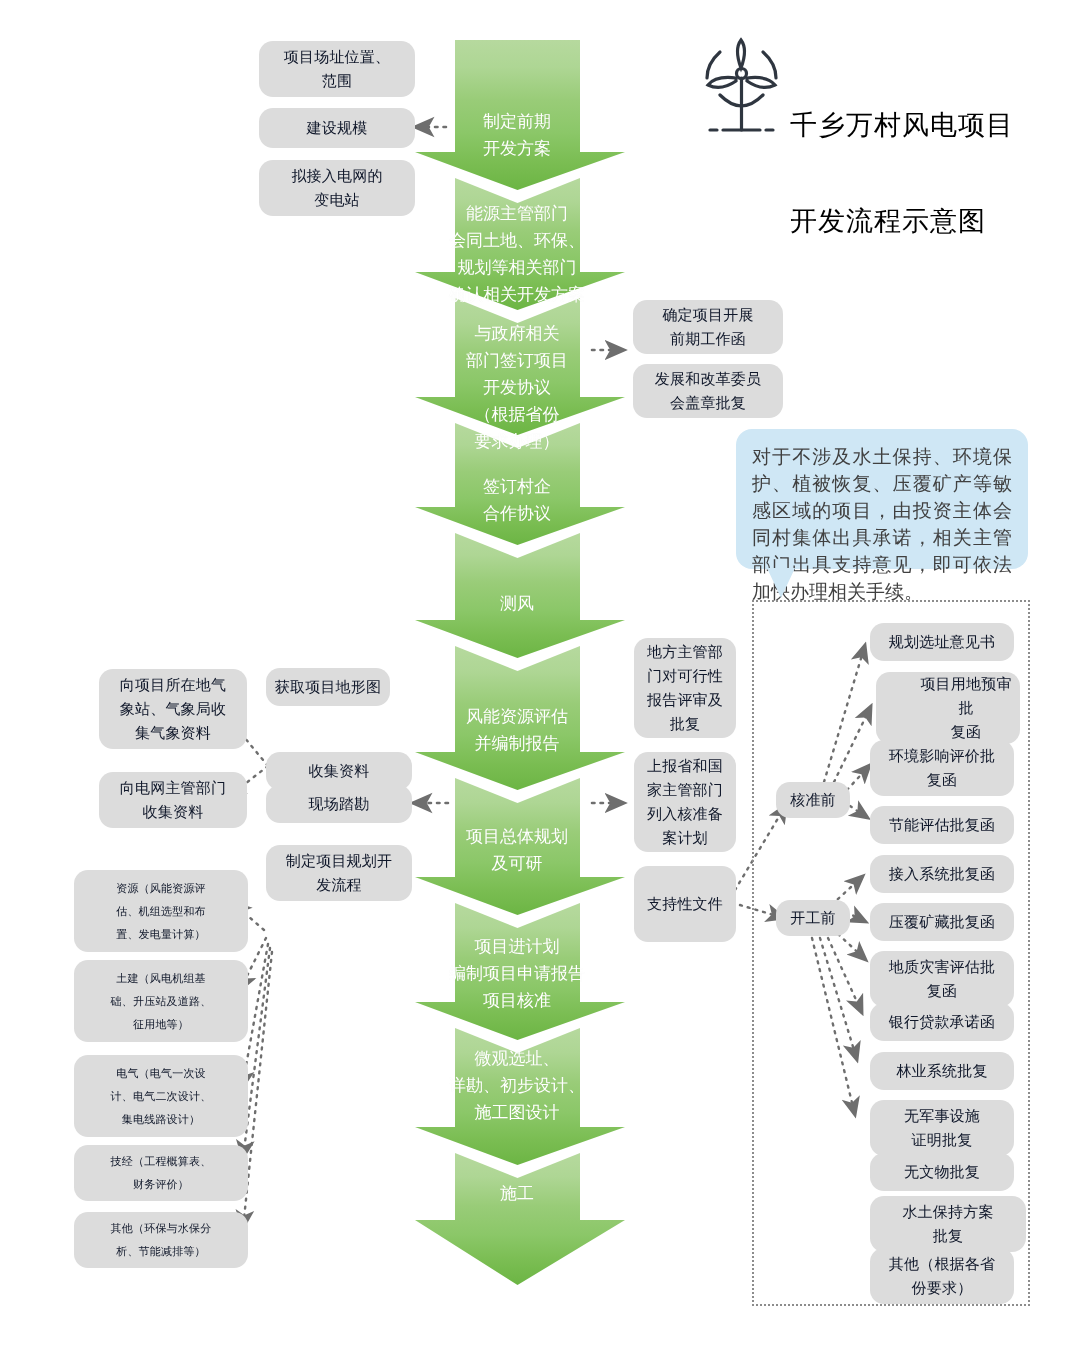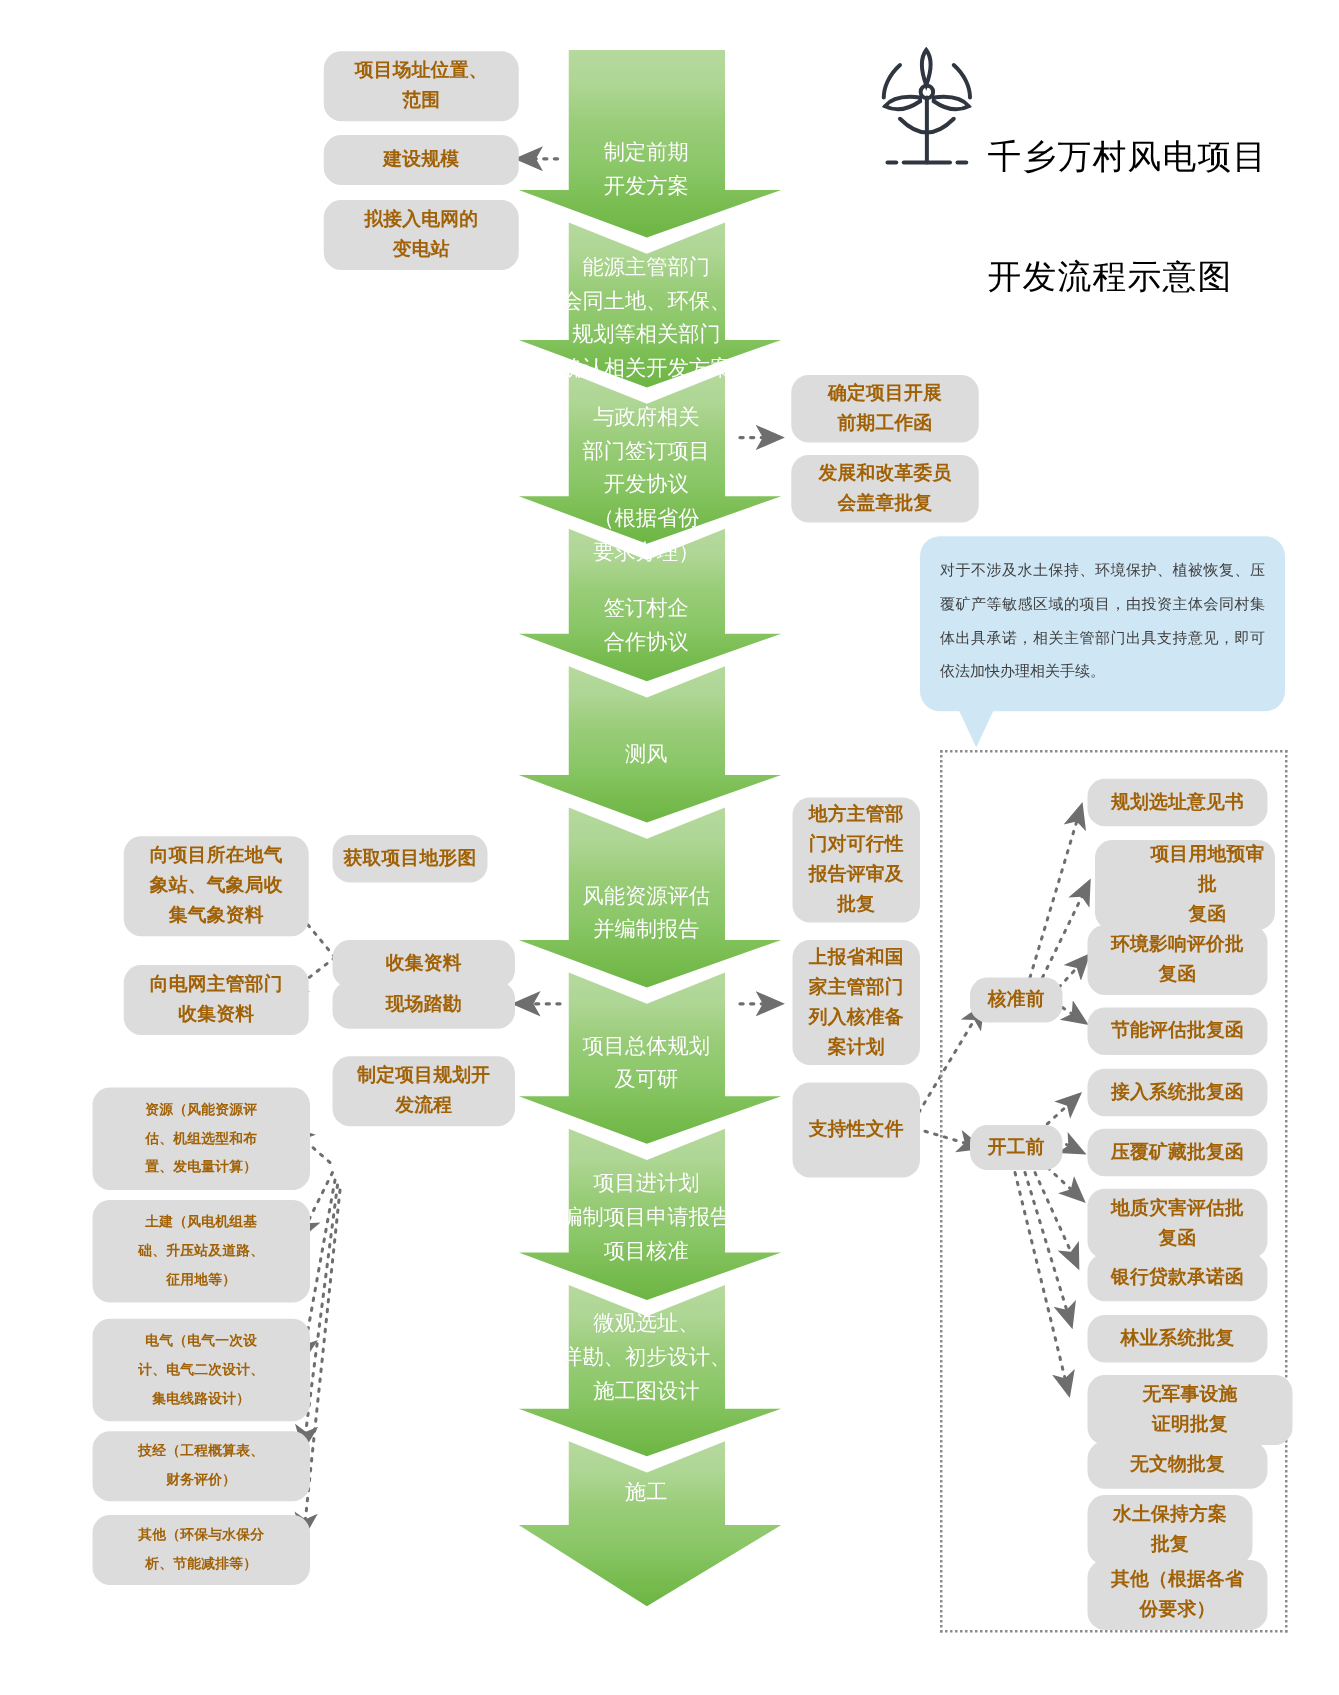--- a/index.html
+++ b/index.html
@@ -6,33 +6,32 @@
   body{
     font-family:"Liberation Sans","DejaVu Sans",sans-serif;
     width:1071px;height:1356px;position:relative;overflow:hidden;
   }
   #stage{position:absolute;left:0;top:0;width:1071px;height:1356px;}
 
   
   .gbox{
     position:absolute;box-sizing:border-box;
     background:#dcdcdc;border-radius:14px;
-    color:#a16207;font-size:15px;line-height:24px;
+    color:#0f172a;font-size:15px;line-height:24px;
     display:flex;align-items:center;justify-content:center;
     text-align:center;padding:4px 8px;
     letter-spacing:0.2px;
-    font-weight:bold;
   }
   .gbox.small{font-size:11px;line-height:23px;}
 
   
   .bluebox{
     position:absolute;box-sizing:border-box;
     background:#cfe7f5;border-radius:16px;
-    color:#404040;font-size:12px;line-height:27px;
+    color:#404040;font-size:19px;line-height:27px;
     padding:14px 16px;text-align:justify;
   }
   .bluetail{
     position:absolute;width:0;height:0;
     border-left:14px solid transparent;
     border-right:14px solid transparent;
     border-top:30px solid #cfe7f5;
   }
 
   
@@ -252,21 +251,21 @@
 复函</div>
   <div class="gbox" style="left:870px;top:740px;width:144px;height:56px;white-space:pre-line;">环境影响评价批
 复函</div>
   <div class="gbox" style="left:870px;top:806px;width:144px;height:38px;white-space:pre-line;">节能评估批复函</div>
   <div class="gbox" style="left:870px;top:855px;width:144px;height:38px;white-space:pre-line;">接入系统批复函</div>
   <div class="gbox" style="left:870px;top:903px;width:144px;height:38px;white-space:pre-line;">压覆矿藏批复函</div>
   <div class="gbox" style="left:870px;top:951px;width:144px;height:56px;white-space:pre-line;">地质灾害评估批
 复函</div>
   <div class="gbox" style="left:870px;top:1003px;width:144px;height:38px;white-space:pre-line;">银行贷款承诺函</div>
   <div class="gbox" style="left:870px;top:1052px;width:144px;height:38px;white-space:pre-line;">林业系统批复</div>
-  <div class="gbox" style="left:870px;top:1100px;width:164px;height:56px;white-space:pre-line;">无军事设施
+  <div class="gbox" style="left:870px;top:1100px;width:144px;height:56px;white-space:pre-line;">无军事设施
 证明批复</div>
   <div class="gbox" style="left:870px;top:1153px;width:144px;height:38px;white-space:pre-line;">无文物批复</div>
-  <div class="gbox" style="left:870px;top:1196px;width:132px;height:56px;white-space:pre-line;">水土保持方案
+  <div class="gbox" style="left:870px;top:1196px;width:156px;height:56px;white-space:pre-line;">水土保持方案
 批复</div>
   <div class="gbox" style="left:870px;top:1248px;width:144px;height:56px;white-space:pre-line;">其他（根据各省
 份要求）</div>
 
 </div>
 
 </body></html>

